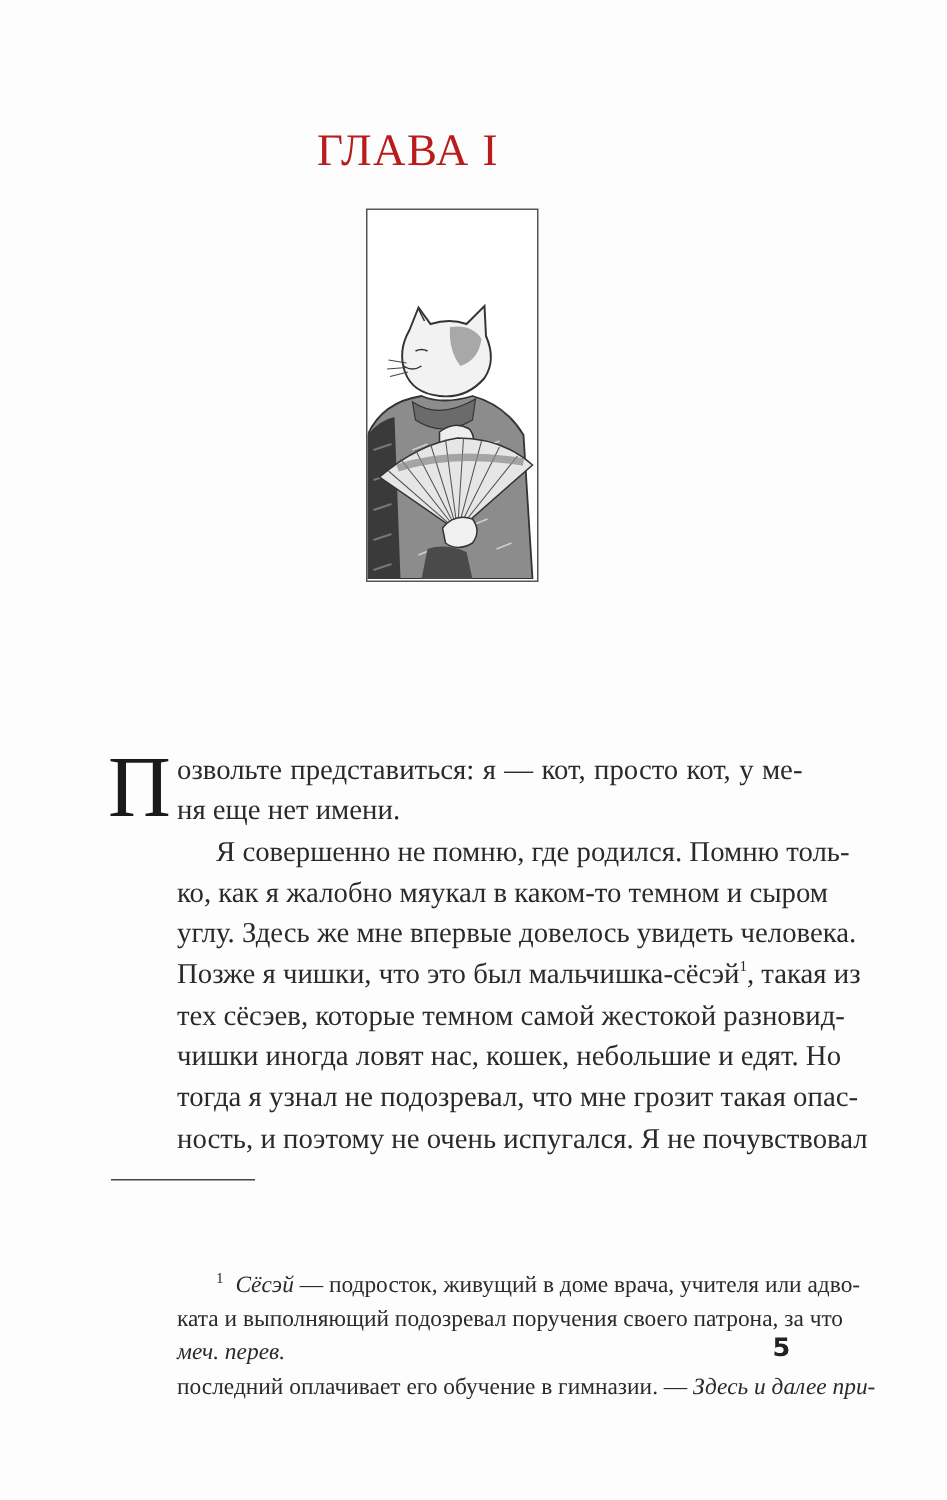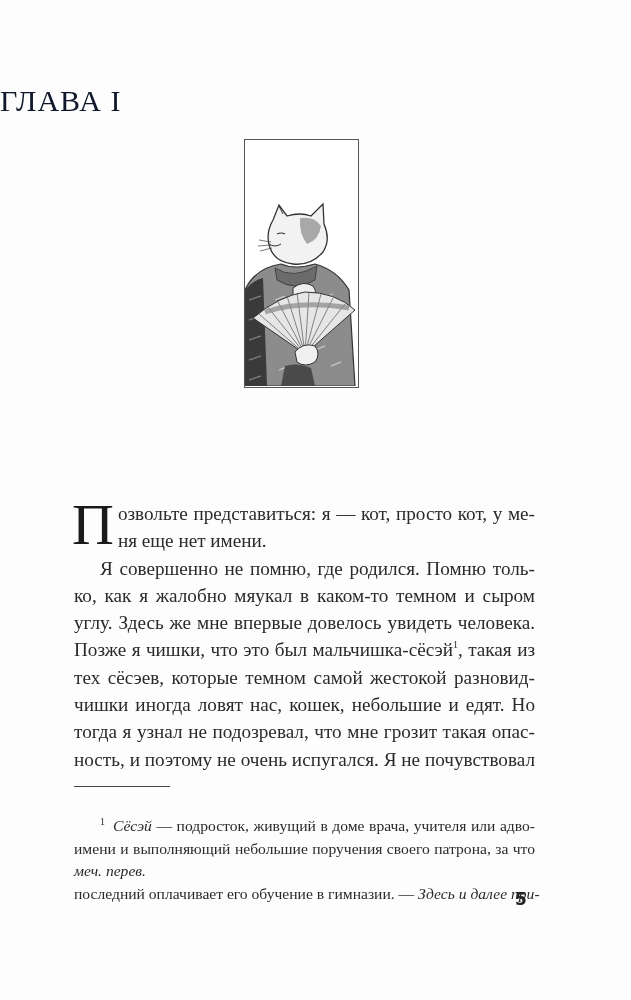--- a/index.html
+++ b/index.html
@@ -7,63 +7,64 @@
       width: 631px; height: 1000px;
       background: #fdfdfd;
       position: relative;
       overflow: hidden;
       font-family: "Liberation Serif", "DejaVu Serif", serif;
       color: #262626;
     }
     .chapter-title {
       position: absolute;
       top: 84px; left: 0; width: 544px;
+      text-align: center;
       font-size: 30px;
       letter-spacing: 1px;
-      color: #0f172a;
+      color: #b91c1c;
     }
     .illustration {
       position: absolute;
       left: 244px; top: 139px;
       width: 115px; height: 249px;
       border: 1.5px solid #555;
       background: #fff;
       box-sizing: border-box;
       overflow: hidden;
     }
     .body-text {
       position: absolute;
       left: 74px; top: 500px;
       width: 461px;
       font-size: 19.2px;
       line-height: 27.3px;
       text-align: justify;
       color: #2a2a2a;
     }
     .body-text p { margin: 0; }
-    .line { display: block; text-align: justify; text-align-last: justify; white-space: nowrap; }
+    .line { display: block; text-align: justify; text-align-last: justify; white-space: nowrap; margin-left: 44px; }
     .line.last { text-align-last: left; }
     .dropcap {
       float: left;
       font-size: 58px;
       line-height: 46px;
       margin: 2px 4px 0 -2px;
       color: #1a1a1a;
     }
     .indent { padding-left: 26px; }
     sup { font-size: 10px; vertical-align: 8px; line-height: 0; }
     .footnote-rule {
       position: absolute;
       left: 74px; top: 786px;
       width: 96px; height: 0;
       border-top: 1px solid #444;
     }
     .footnotes {
       position: absolute;
-      left: 74px; top: 811px;
+      left: 74px; top: 842px;
       width: 461px;
       font-size: 15.6px;
       line-height: 22.5px;
       color: #2a2a2a;
     }
     .footnotes .line { text-align-last: justify; }
     .footnotes .line.last { text-align-last: left; }
     .fn-first { padding-left: 26px; }
     .fn-mark { font-size: 10px; vertical-align: 6px; margin-right: 8px; }
     em { font-style: italic; }
@@ -132,21 +133,21 @@
       <span class="line">тогда я узнал не подозревал, что мне грозит такая опас-</span>
       <span class="line">ность, и поэтому не очень испугался. Я не почувствовал</span>
     </p>
   </div>
 
   <div class="footnote-rule"></div>
 
   <div class="footnotes">
     <div>
       <span class="line fn-first"><span class="fn-mark">1</span><em>Сёсэй</em><span> — подросток, живущий в доме врача, учителя или адво-</span></span>
-      <span class="line">имени и выполняющий небольшие поручения своего патрона, за что</span>
+      <span class="line">ката и выполняющий подозревал поручения своего патрона, за что</span>
       <span class="line last"><em>меч. перев.</em></span>
       <span class="line"><span>последний оплачивает его обучение в гимназии. — </span><em>Здесь и далее при-</em></span>
     </div>
   </div>
 
   <div class="page-number">5</div>
 
 </div>
 
 </body></html>

